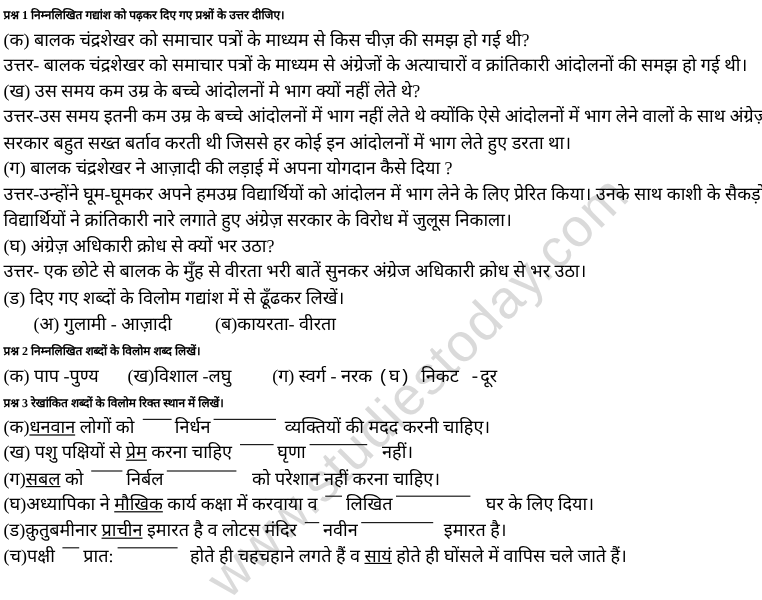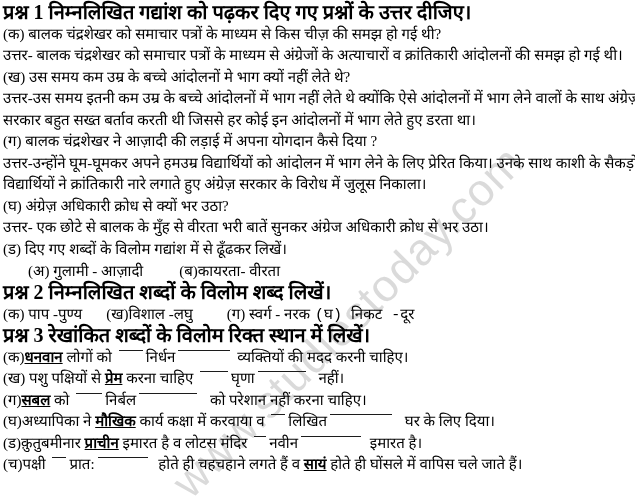--- a/index.html
+++ b/index.html
@@ -35,22 +35,22 @@
   }
   .line {
     font-size: 15px;
     line-height: 21.55px;
     height: 21.55px;
     white-space: nowrap;
   }
   .line.center { text-align: center; text-indent: 42px; }
   .line.indent1 { padding-left: 25px; }
   .seg-plain { font-weight: normal; }
-  .seg-bold { font-weight: bold; font-size: 20px; font-family: Liberation Serif, serif; }
-  .seg-boldu { font-weight: bold; text-decoration: underline; }
+  .seg-bold { font-weight: bold; font-size: 10px; font-family: Liberation Serif, serif; }
+  .seg-boldu { font-weight: normal; text-decoration: underline; }
   .seg-dash {
     display: inline-block;
     height: 11px;
     border-top: 1.6px solid #1c1c1c;
     margin: 0 3px;
     vertical-align: baseline;
   }
 </style>
 </head>
 <body>

